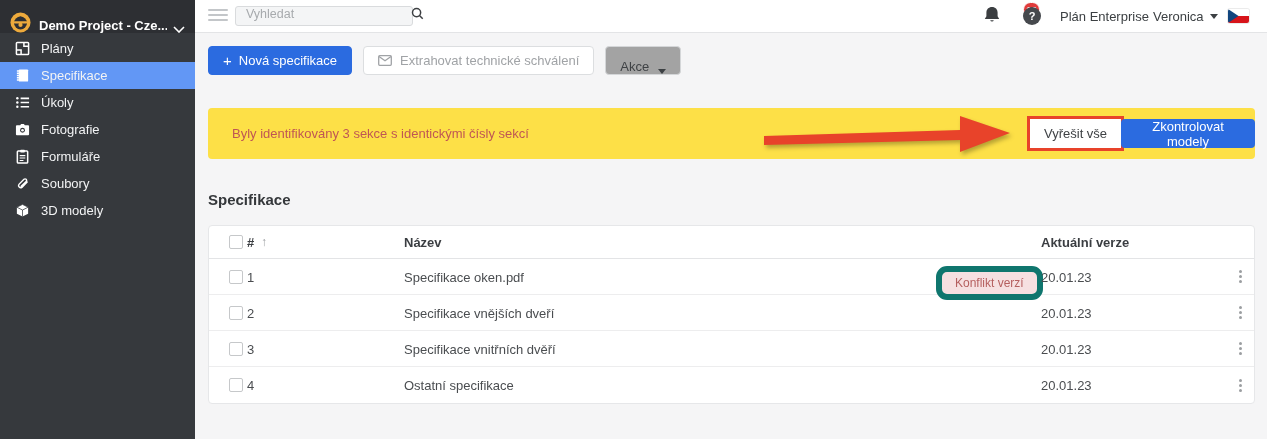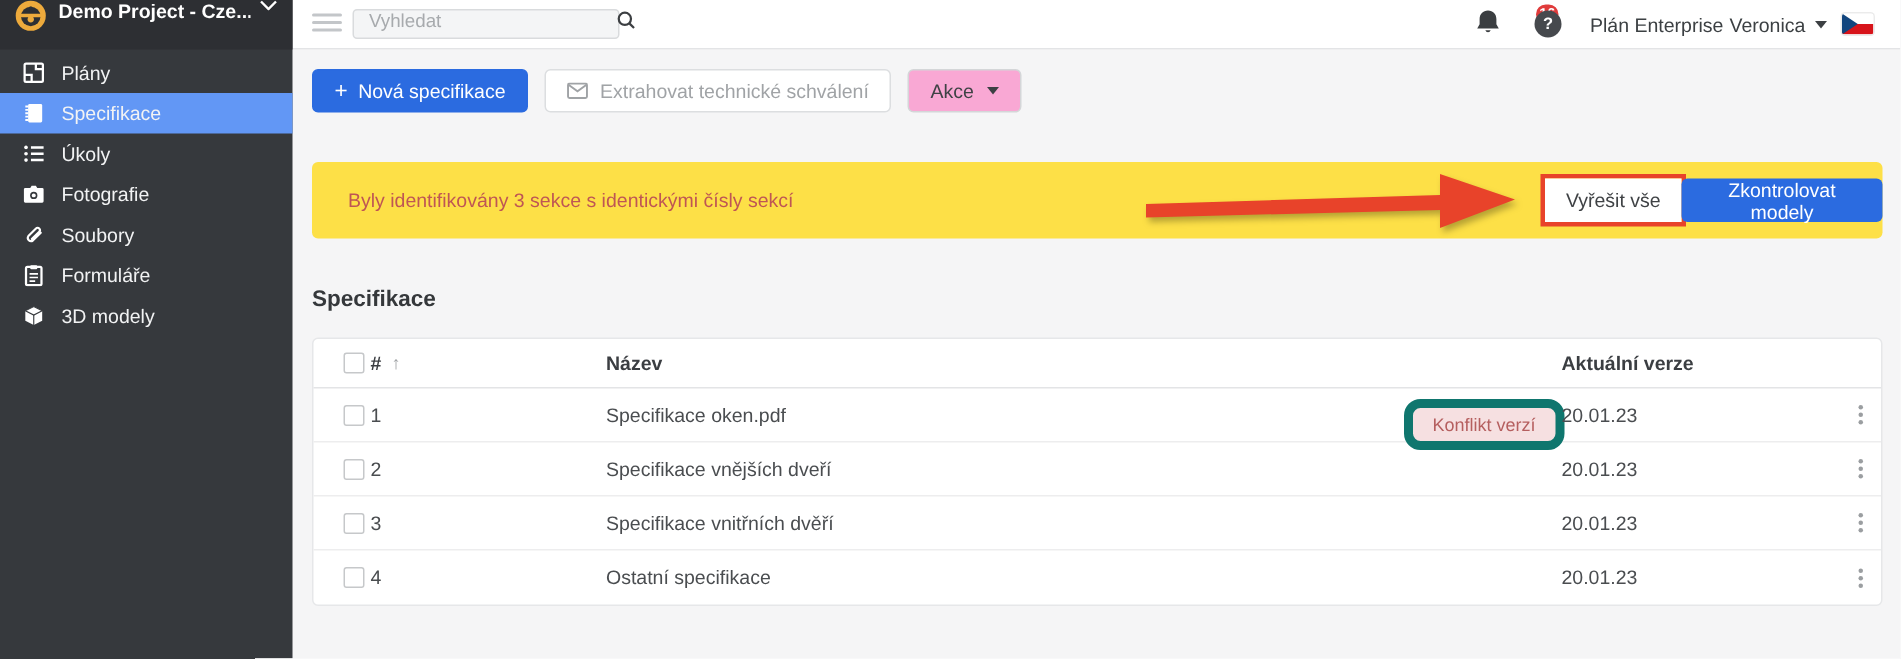--- a/index.html
+++ b/index.html
@@ -2,21 +2,21 @@
 <html><head>
 <meta charset="utf-8">
 <style>
   * { margin:0; padding:0; box-sizing:border-box; }
   body { background:#ffffff; }
   .app { position:relative; width:1267px; height:439px; overflow:hidden;
          font-family:"Liberation Sans", sans-serif; background:#f5f5f6; font-size:13px; color:#3f4245; }
 
   
   .sidebar { position:absolute; left:0; top:0; width:195px; height:439px; background:#36393d; z-index:3; }
-  .project-header { height:33px; background:#2d2f33; display:flex; align-items:flex-start; padding:0 10px; cursor:pointer; }
+  .project-header { height:33px; background:#2d2f33; display:flex; align-items:flex-end; padding:0 10px; cursor:pointer; }
   .project-logo { width:21px; height:21px; flex:0 0 auto; }
   .project-name { color:#ffffff; font-weight:bold; font-size:13px; margin-left:8px; white-space:nowrap; overflow:hidden; flex:1; }
   .project-chevron { margin-left:6px; flex:0 0 auto; }
   .menu { padding-top:2px; }
   .menu-item { height:27px; display:flex; align-items:center; padding-left:14px; color:#f2f3f4; cursor:pointer; }
   .menu-item.active { background:#6297f5; }
   .menu-icon { width:16px; height:16px; margin-right:11px; display:flex; align-items:center; justify-content:center; }
   .menu-label { font-size:13px; }
 
   
@@ -46,21 +46,21 @@
           box-shadow:0 0 0 1px rgba(0,0,0,.08); cursor:pointer; }
 
   
   .content { position:absolute; left:195px; top:33px; width:1072px; height:406px; background:#f5f5f6; }
 
   .toolbar { position:absolute; left:13px; top:13px; display:flex; gap:11px; }
   .btn { height:29px; border-radius:4px; font-family:"Liberation Sans", sans-serif; font-size:13px;
          display:inline-flex; align-items:center; cursor:pointer; border:1px solid transparent; padding:0 14px; }
   .btn-primary { background:#2b6be0; color:#ffffff; border-color:#2b6be0; }
   .btn-outline { background:#ffffff; color:#a0a3a6; border-color:#dcdee0; }
-  .btn-plain   { background:#f9a8d4; color:#3f4245; border-color:#d4d6d8; }
+  .btn-plain   { background:#a3a3a3; color:#3f4245; border-color:#d4d6d8;align-items:flex-end; }
   .plus-glyph { font-size:15px; margin-right:7px; line-height:1; }
   .envelope { margin-right:8px; display:flex; }
 
   .alert-banner { position:absolute; left:13px; top:75px; width:1047px; height:51px; background:#fde047;
                   border-radius:4px; }
   .alert-text { position:absolute; left:24px; top:0; line-height:51px; color:#bf5654; font-size:13px; }
   .annotated-btn { position:absolute; left:819px; top:8px; border:3px solid #e8432a; background:#ffffff; }
   .resolve-btn { height:29px; background:#ffffff; border:none; font-family:"Liberation Sans", sans-serif;
                  font-size:13px; color:#3f4245; padding:0 14px; cursor:pointer; }
   .check-btn { position:absolute; left:913px; top:11px; height:29px; background:#2b6be0; color:#ffffff;
@@ -145,34 +145,34 @@
               <path d="M5.5 3.5l1-1.5h3l1 1.5H14a1 1 0 0 1 1 1V13a1 1 0 0 1-1 1H2a1 1 0 0 1-1-1V4.5a1 1 0 0 1 1-1z" fill="#fff"></path>
               <circle cx="8" cy="8.8" r="2.6" fill="#36393d"></circle>
               <circle cx="8" cy="8.8" r="1.4" fill="#fff"></circle>
             </svg>
         </span>
         <span class="menu-label">Fotografie</span>
       </div>
       <div class="menu-item">
         <span class="menu-icon">
           <svg width="15" height="15" viewBox="0 0 16 16">
-              <path d="M13 6.5l-5.6 5.6a2.3 2.3 0 0 1-3.2-3.2L9.6 3.5a1.6 1.6 0 0 1 2.3 2.3L6.6 11" fill="none" stroke="#fff" stroke-width="1.5" stroke-linecap="round"></path>
-            </svg>
-        </span>
-        <span class="menu-label">Soubory</span>
-      </div>
-      <div class="menu-item">
-        <span class="menu-icon">
-          <svg width="15" height="15" viewBox="0 0 16 16">
               <rect x="2.5" y="2" width="11" height="13" rx="1" fill="none" stroke="#fff" stroke-width="1.6"></rect>
               <rect x="5.5" y="0.8" width="5" height="3" rx="0.8" fill="#fff"></rect>
               <path d="M5 7h6M5 9.6h6M5 12.2h4" stroke="#fff" stroke-width="1.2"></path>
             </svg>
         </span>
         <span class="menu-label">Formuláře</span>
+      </div>
+      <div class="menu-item">
+        <span class="menu-icon">
+          <svg width="15" height="15" viewBox="0 0 16 16">
+              <path d="M13 6.5l-5.6 5.6a2.3 2.3 0 0 1-3.2-3.2L9.6 3.5a1.6 1.6 0 0 1 2.3 2.3L6.6 11" fill="none" stroke="#fff" stroke-width="1.5" stroke-linecap="round"></path>
+            </svg>
+        </span>
+        <span class="menu-label">Soubory</span>
       </div>
       <div class="menu-item">
         <span class="menu-icon">
           <svg width="15" height="15" viewBox="0 0 16 16">
               <path d="M8 1.5l6 3v7l-6 3-6-3v-7z" fill="#fff"></path>
               <path d="M8 1.5l6 3-6 3-6-3z" fill="#fff" stroke="#36393d" stroke-width="0.8"></path>
               <path d="M8 7.5v7" stroke="#36393d" stroke-width="0.8"></path>
             </svg>
         </span>
         <span class="menu-label">3D modely</span>

